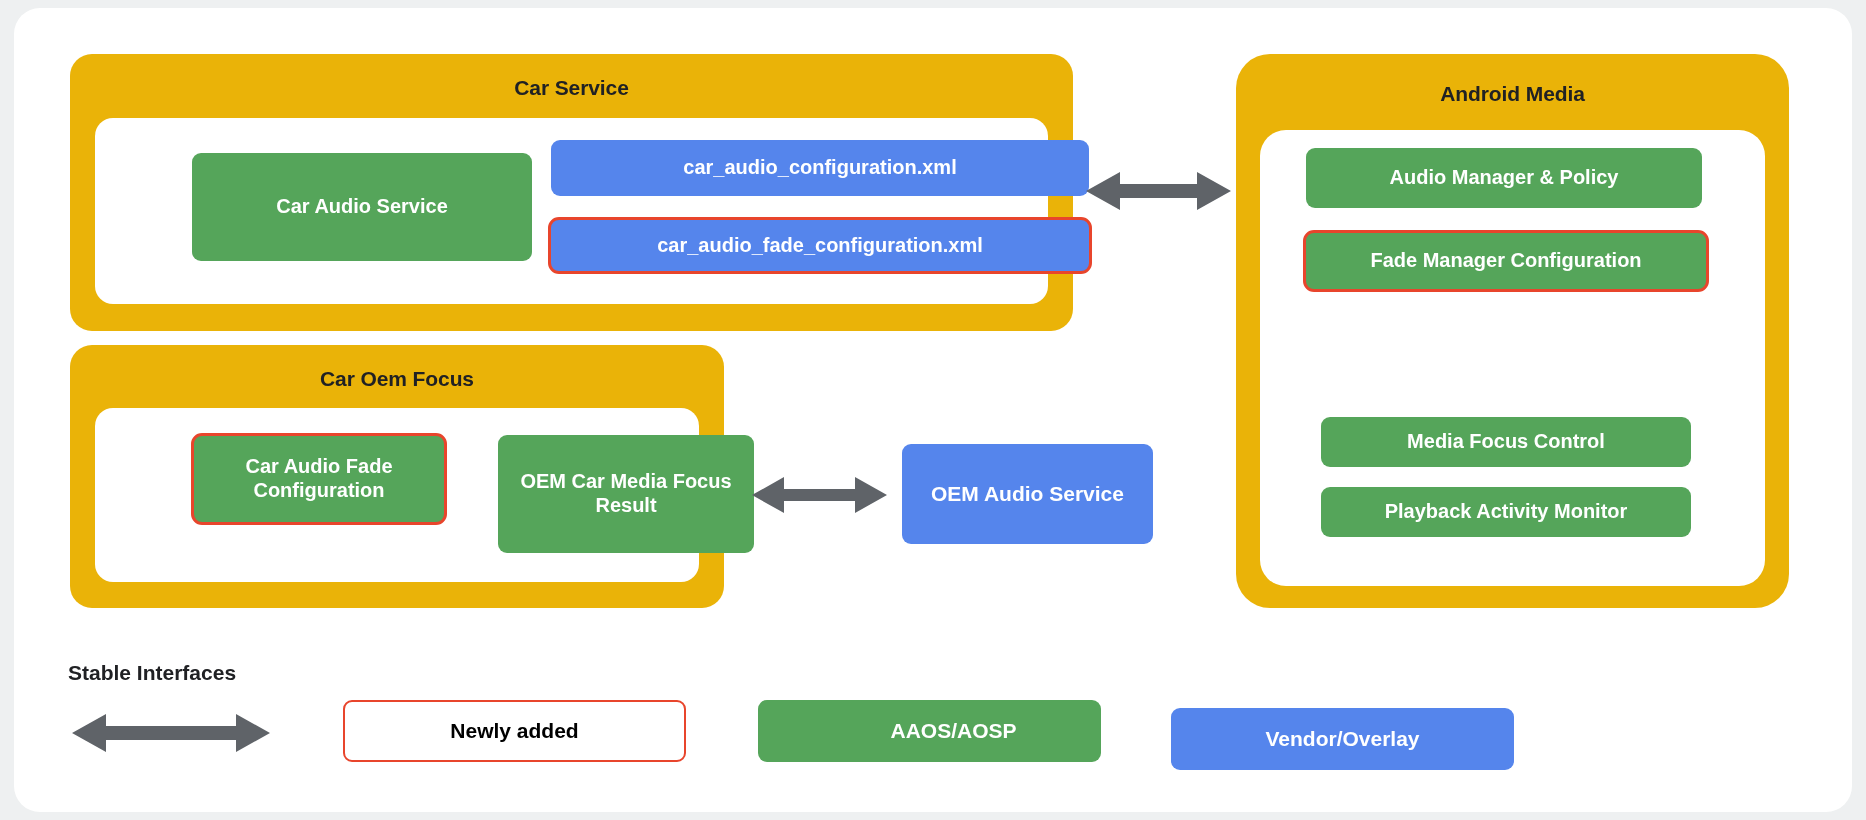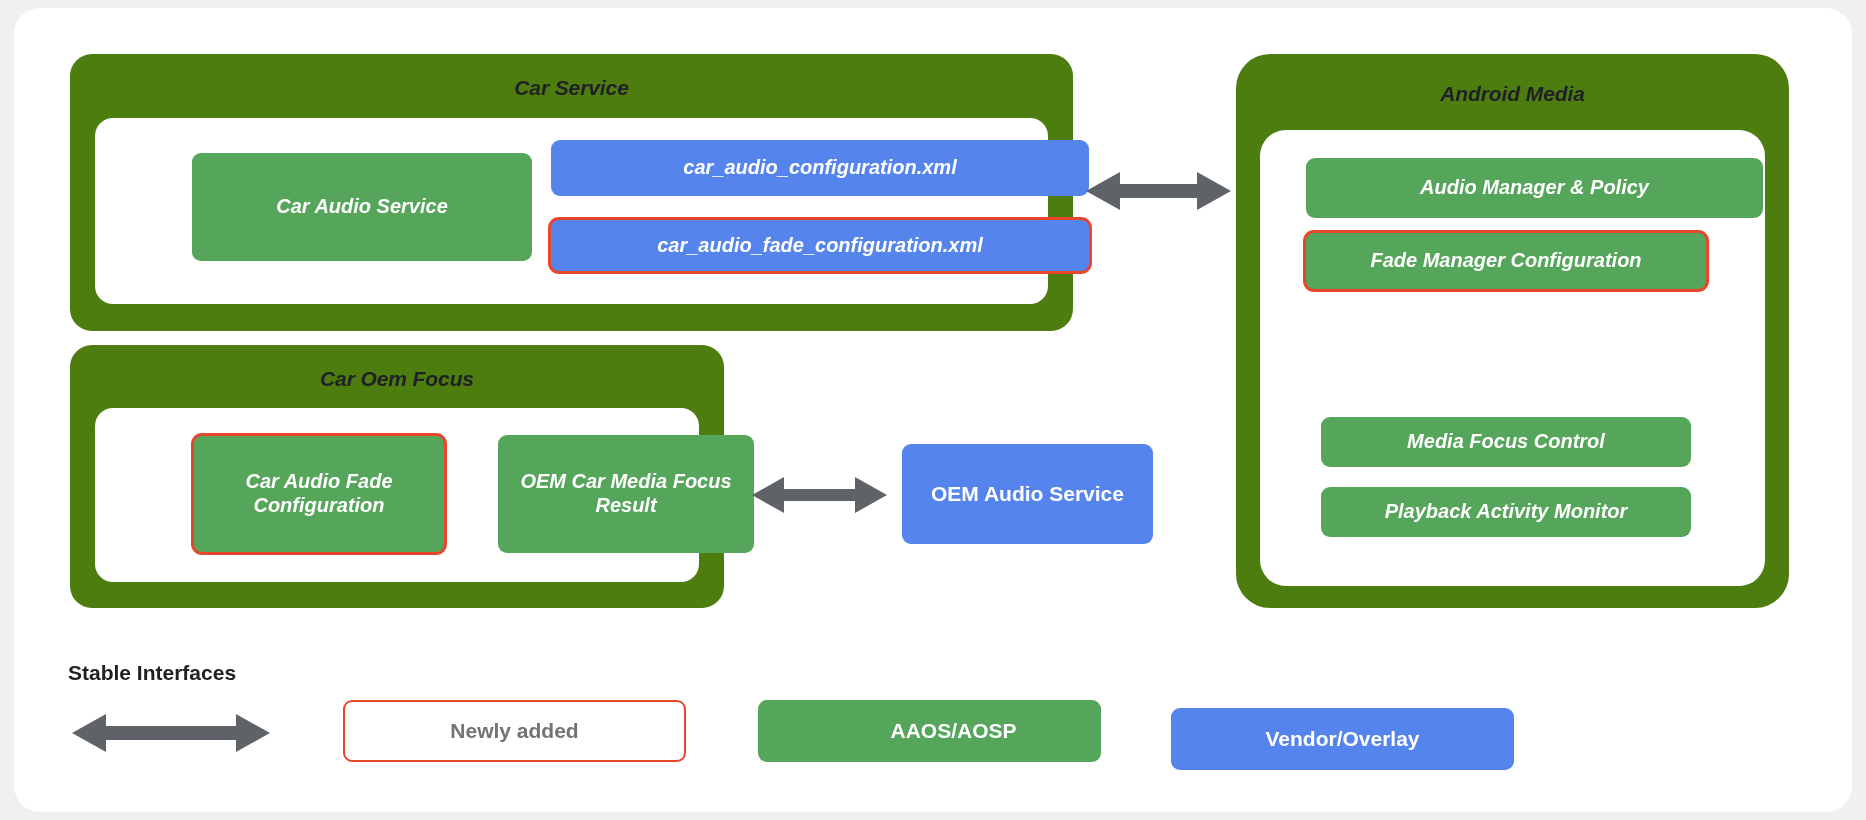--- a/index.html
+++ b/index.html
@@ -22,24 +22,23 @@
     width: 1838px;
     height: 804px;
     background: #ffffff;
     border-radius: 26px;
     box-sizing: border-box;
   }
 
   
   .group {
     position: absolute;
-    background: #4d7c0f;
+    background: #eab308;
     border-radius: 22px;
     box-sizing: border-box;
-    font-style: italic;
   }
   .group-title {
     position: absolute;
     left: 0;
     right: 0;
     text-align: center;
     font-size: 21px;
     font-weight: 700;
     color: #202124;
     letter-spacing: -0.1px;
@@ -92,21 +91,21 @@
     align-items: center;
     justify-content: center;
     border-radius: 9px;
     font-size: 21px;
     font-weight: 700;
     text-align: center;
   }
   .legend-box.outline {
     background: #ffffff;
     border: 2px solid #e8452c;
-    color: #737373;
+    color: #000000;
   }
   .legend-box.green { background: #55a55a; color: #ffffff; }
   .legend-box.blue  { background: #5585ec; color: #ffffff; margin-top: 8px; }
 </style>
 </head>
 <body>
 
 <div id="canvas">
 
   <div class="group" style="left:56px; top:46px; width:1003px; height:277px;">
@@ -124,35 +123,35 @@
       <div class="node blue hl" style="left:453px; top:99px; width:544px; height:57px;">
         <span>car_audio_fade_configuration.xml</span>
       </div>
     </div>
   </div>
 
   <div class="group" style="left:56px; top:337px; width:654px; height:263px;">
     <div class="group-title" style="top:22px;">Car Oem Focus</div>
     <div class="inner-card" style="left:25px; top:63px; width:604px; height:174px;">
 
-      <div class="node green hl" style="left:96px; top:25px; width:256px; height:122px;align-items:center;">
+      <div class="node green hl" style="left:96px; top:25px; width:256px; height:92px;align-items:center;">
         <span>Car Audio Fade Configuration</span>
       </div>
 
       <div class="node green" style="left:403px; top:27px; width:256px; height:118px;">
         <span>OEM Car Media Focus Result</span>
       </div>
     </div>
   </div>
 
   <div class="group" style="left:1222px; top:46px; width:553px; height:554px; border-radius:34px;">
     <div class="group-title" style="top:28px;">Android Media</div>
     <div class="inner-card" style="left:24px; top:76px; width:505px; height:456px; border-radius:26px;">
 
-      <div class="node green" style="left:46px; top:28px; width:457px; height:60px;">
+      <div class="node green" style="left:46px; top:18px; width:396px; height:60px;">
         <span>Audio Manager &amp; Policy</span>
       </div>
 
       <div class="node green hl" style="left:43px; top:100px; width:406px; height:62px;">
         <span>Fade Manager Configuration</span>
       </div>
 
 
       <div class="node green" style="left:61px; top:287px; width:370px; height:50px;">
         <span>Media Focus Control</span>

